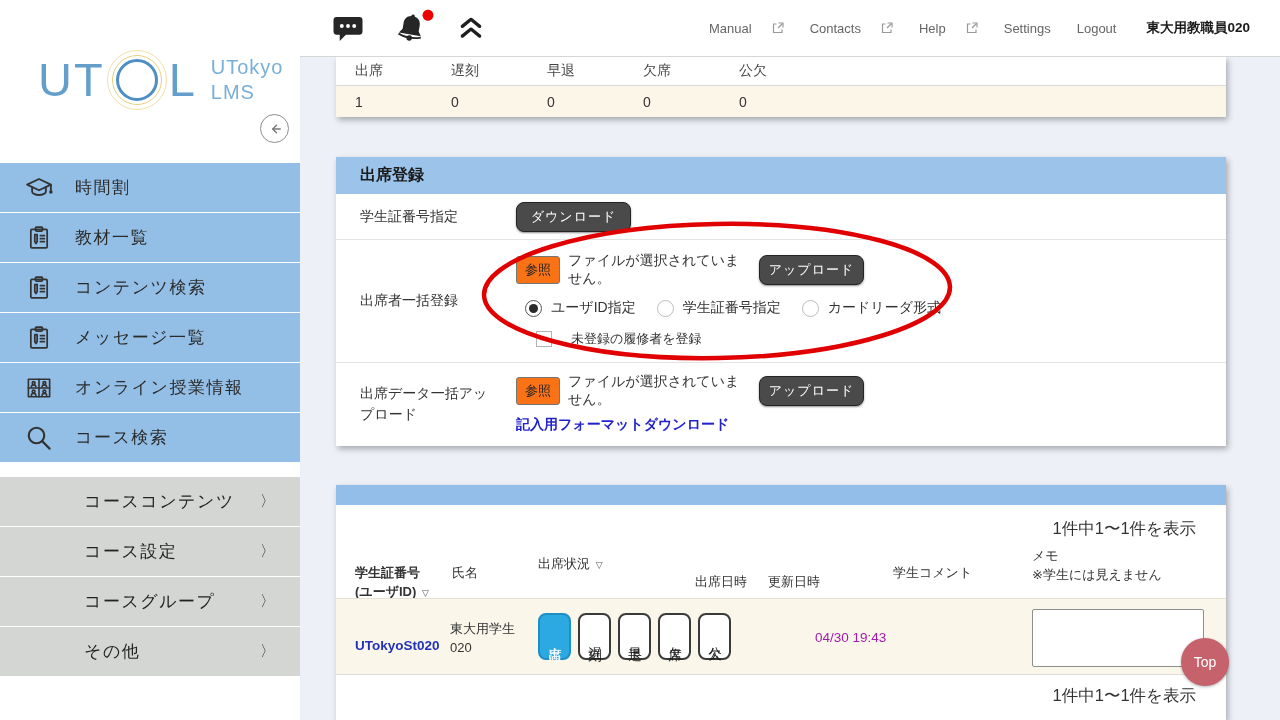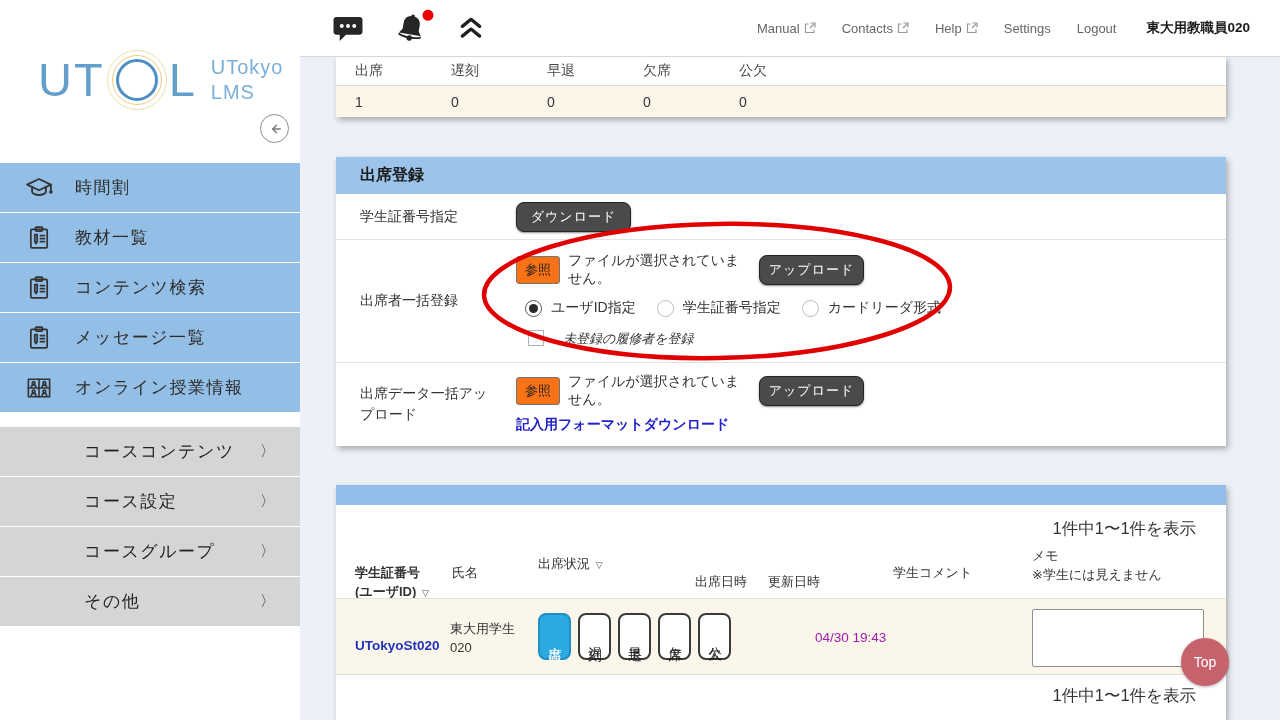--- a/index.html
+++ b/index.html
@@ -41,21 +41,21 @@
 
   
   .topbar { position:absolute; left:300px; top:0; width:980px; height:57px;
     background:#fff; border-bottom:1px solid #d6d6d6; display:flex; align-items:center; z-index:6; }
   .topbar-icons { display:flex; align-items:center; margin-left:32px; gap:30px; }
   .tb-icon { position:relative; cursor:pointer; display:flex; }
   .bell-dot { position:absolute; top:-4px; right:-3px; width:11px; height:11px;
     background:#ee0000; border-radius:50%; }
   .topbar-right { margin-left:auto; margin-right:30px; display:flex; align-items:center;
     gap:26px; font-size:13px; color:#666; }
-  .tb-link { display:flex; align-items:center; gap:4px; cursor:pointer; }
+  .tb-link { display:flex; align-items:center; gap:20px; cursor:pointer; }
   .tb-user { font-size:13.5px; font-weight:bold; color:#1a1a1a; margin-left:4px; }
 
   
   .main { position:absolute; left:300px; top:57px; width:980px; height:663px;
     background:#edf1f7; }
   .content { position:absolute; left:36px; top:0; width:890px; }
   .card { background:#fff; box-shadow:2px 3px 6px rgba(0,0,0,0.30); }
 
   
   .summary-head { display:flex; height:29px; align-items:center; padding-left:19px;
@@ -84,21 +84,21 @@
   .btn-browse { border:1px solid #757575; background:#f97316; border-radius:3px;
     font-size:13px; padding:4px 8px; color:#222; cursor:pointer; }
   .file-status { font-size:14px; color:#333; margin-left:8px; width:185px; }
   .radio-line { display:flex; align-items:center; margin-top:11px; margin-left:9px; }
   .radio { width:17px; height:17px; border:1.5px solid #bcbcbc; border-radius:50%;
     background:#fff; position:relative; margin-right:9px; cursor:pointer; flex:0 0 17px; }
   .radio.checked { border-color:#555; }
   .radio.checked::after { content:''; position:absolute; inset:3px; background:#2a2a2a;
     border-radius:50%; }
   .radio-label { font-size:14px; color:#333; margin-right:21px; }
-  .check-line { display:flex; margin-top:13px; margin-left:12px;font-style:italic; }
+  .check-line { display:flex; align-items:center; margin-top:13px; margin-left:20px; }
   .checkbox { width:16px; height:16px; border:1px solid #b3b3b3; background:#fdfdfd;
     margin-right:19px; cursor:pointer; flex:0 0 16px; }
   .check-label { font-size:13px; color:#333; }
   .format-link { margin-top:7px; font-size:14px; font-weight:bold; color:#2222cc;
     cursor:pointer; display:inline-block; }
 
   
   .stu-card { margin-top:39px; position:relative; height:235px; }
   .stu-bar { height:20px; background:#92bee9; }
   .count-top { position:absolute; top:33px; right:30px; font-size:16.5px; color:#333; }
@@ -218,20 +218,29 @@
           <circle cx="16.3" cy="8" r="1.1"></circle>
             <path d="M14.5 11.2 c0-1 0.8-1.7 1.8-1.7 s1.8 0.7 1.8 1.7"></path>
           <circle cx="7.7" cy="14.8" r="1.1"></circle>
             <path d="M5.9 18 c0-1 0.8-1.7 1.8-1.7 s1.8 0.7 1.8 1.7"></path>
           <circle cx="16.3" cy="14.8" r="1.1"></circle>
             <path d="M14.5 18 c0-1 0.8-1.7 1.8-1.7 s1.8 0.7 1.8 1.7"></path>
         </svg>
       </span>
       <span class="menu-label">オンライン授業情報</span>
     </div>
+    <div class="menu-item">
+      <span class="menu-icon">
+        <svg class="ic" width="30" height="30" viewBox="0 0 24 24" fill="none" stroke="#333" stroke-width="1.7" stroke-linecap="round">
+          <circle cx="10" cy="10" r="6.2"></circle>
+            <path d="M14.7 14.7 L20.5 20.5"></path>
+        </svg>
+      </span>
+      <span class="menu-label">コース検索</span>
+    </div>
   </nav>
 
   <nav class="course-menu">
     <div class="course-item">
       <span class="course-label">コースコンテンツ</span>
       <span class="course-chevron">〉</span>
     </div>
     <div class="course-item">
       <span class="course-label">コース設定</span>
       <span class="course-chevron">〉</span>

